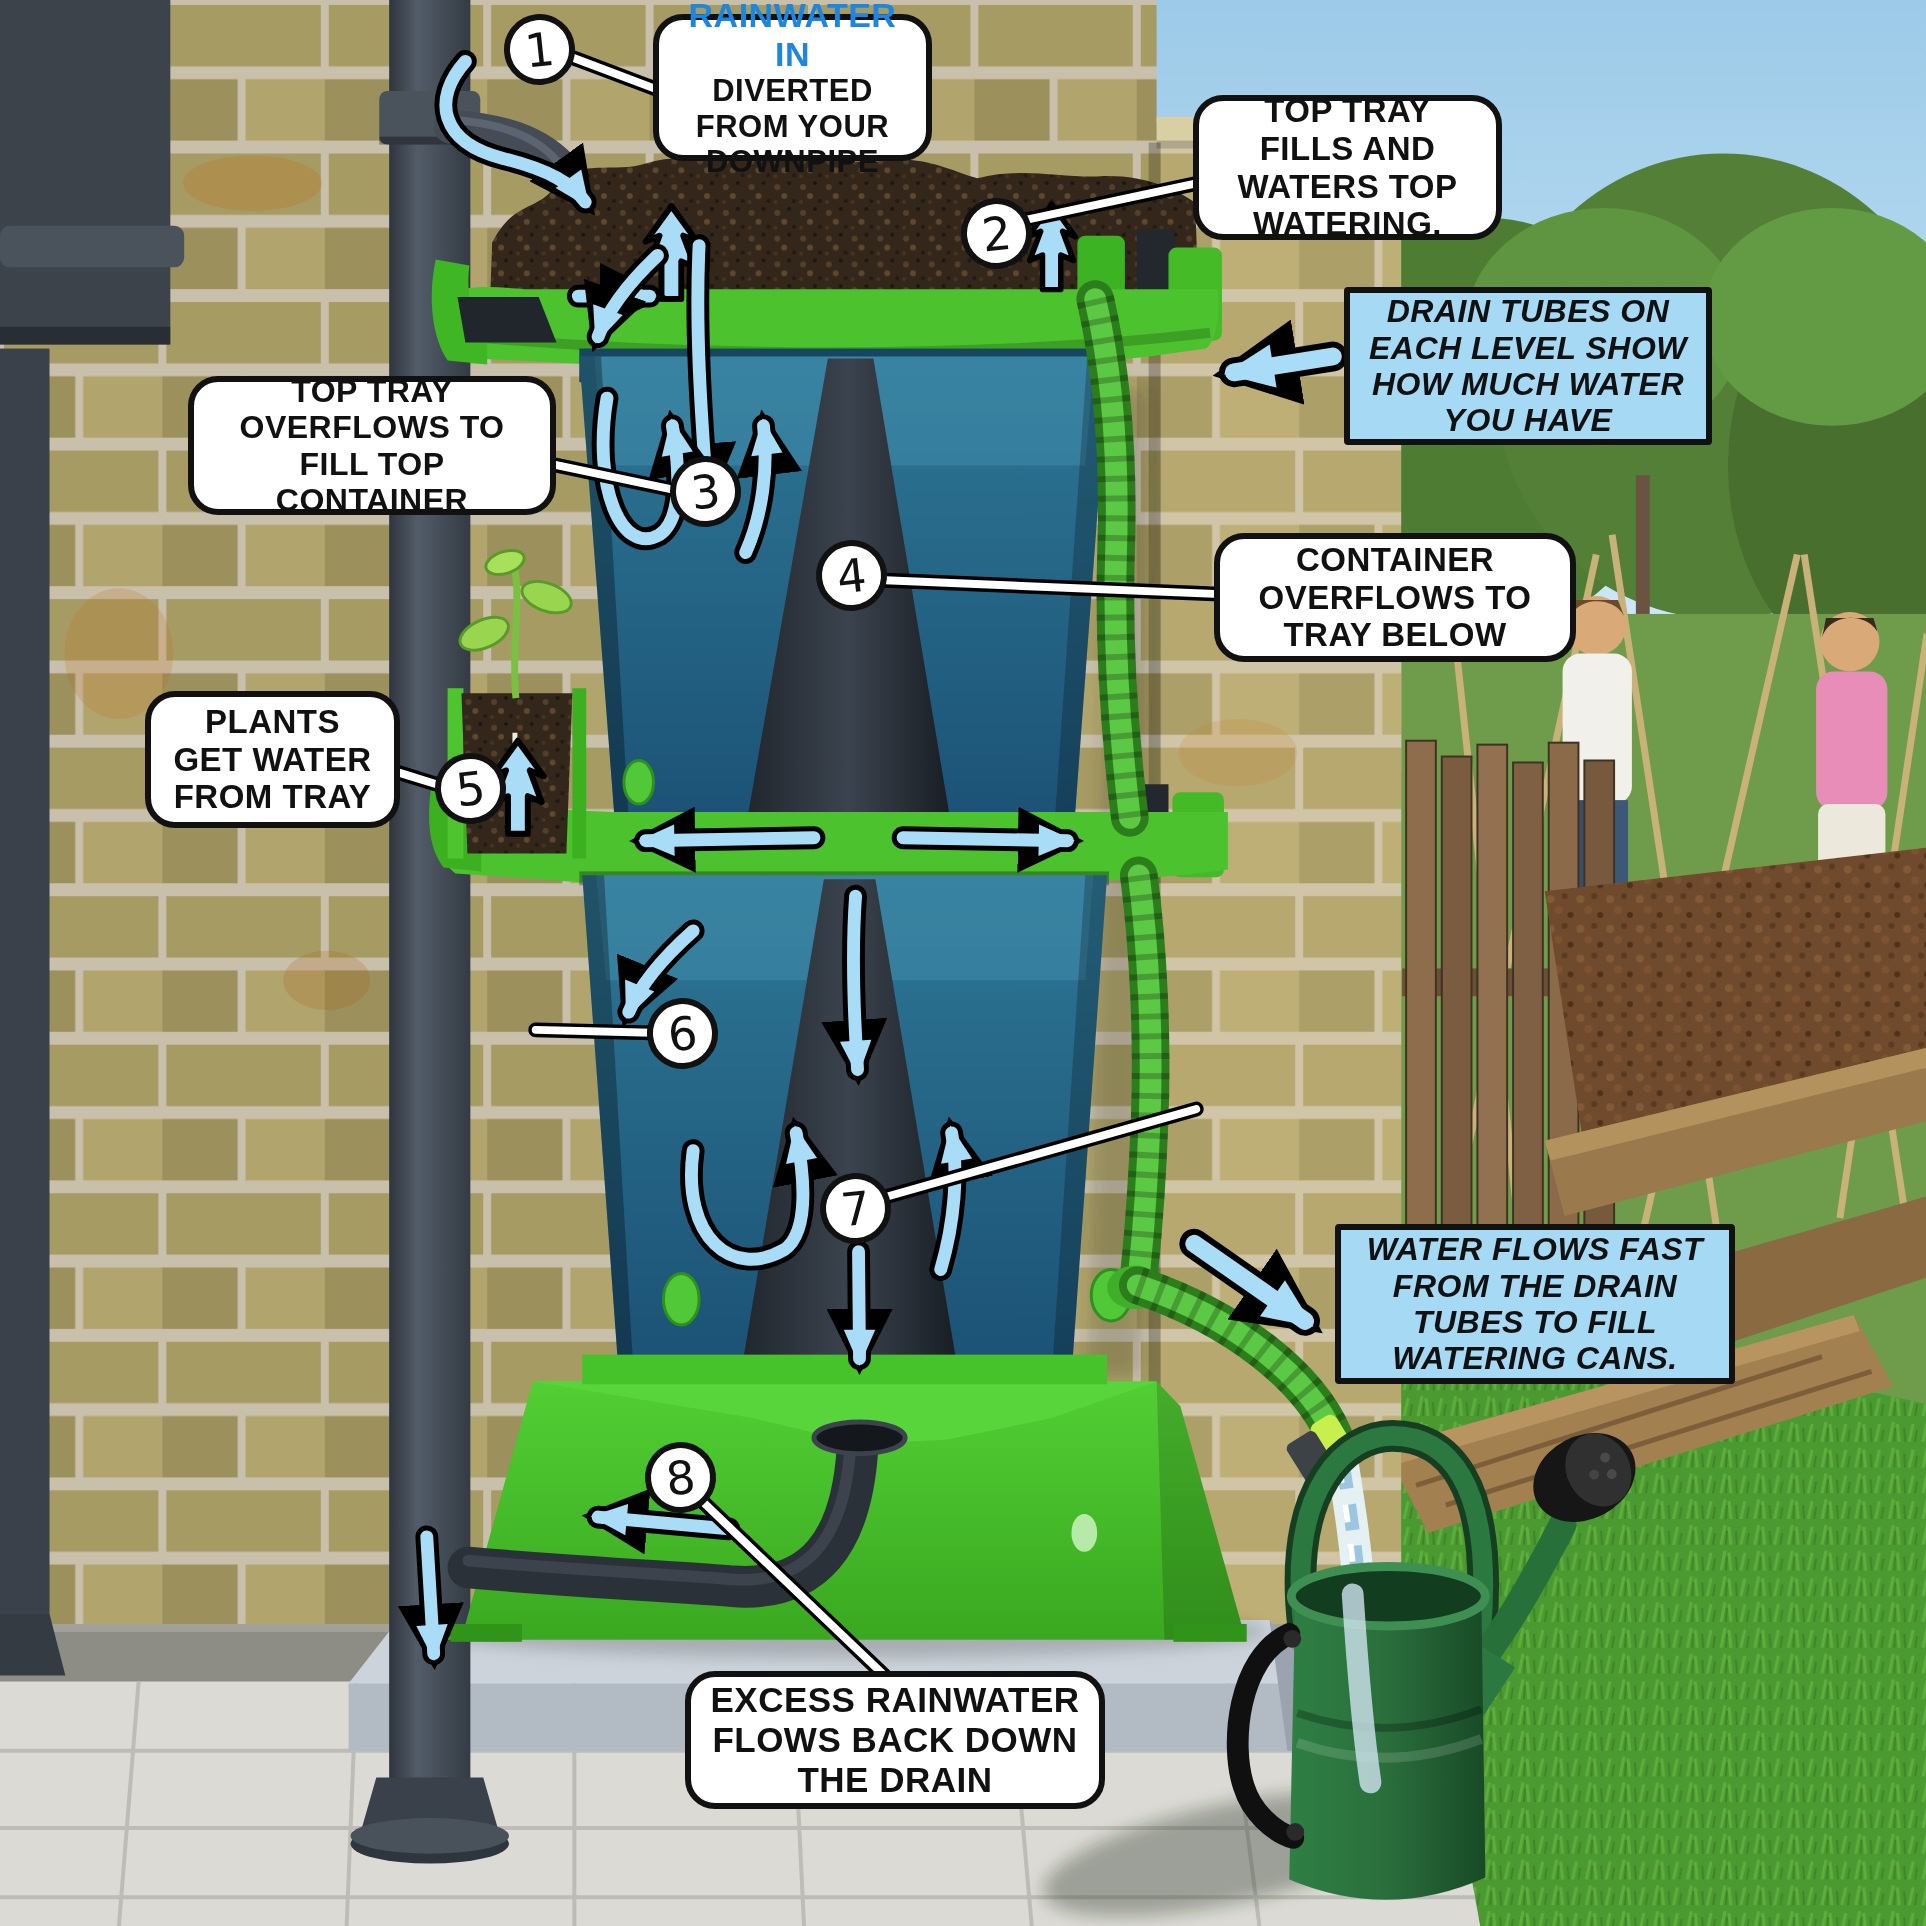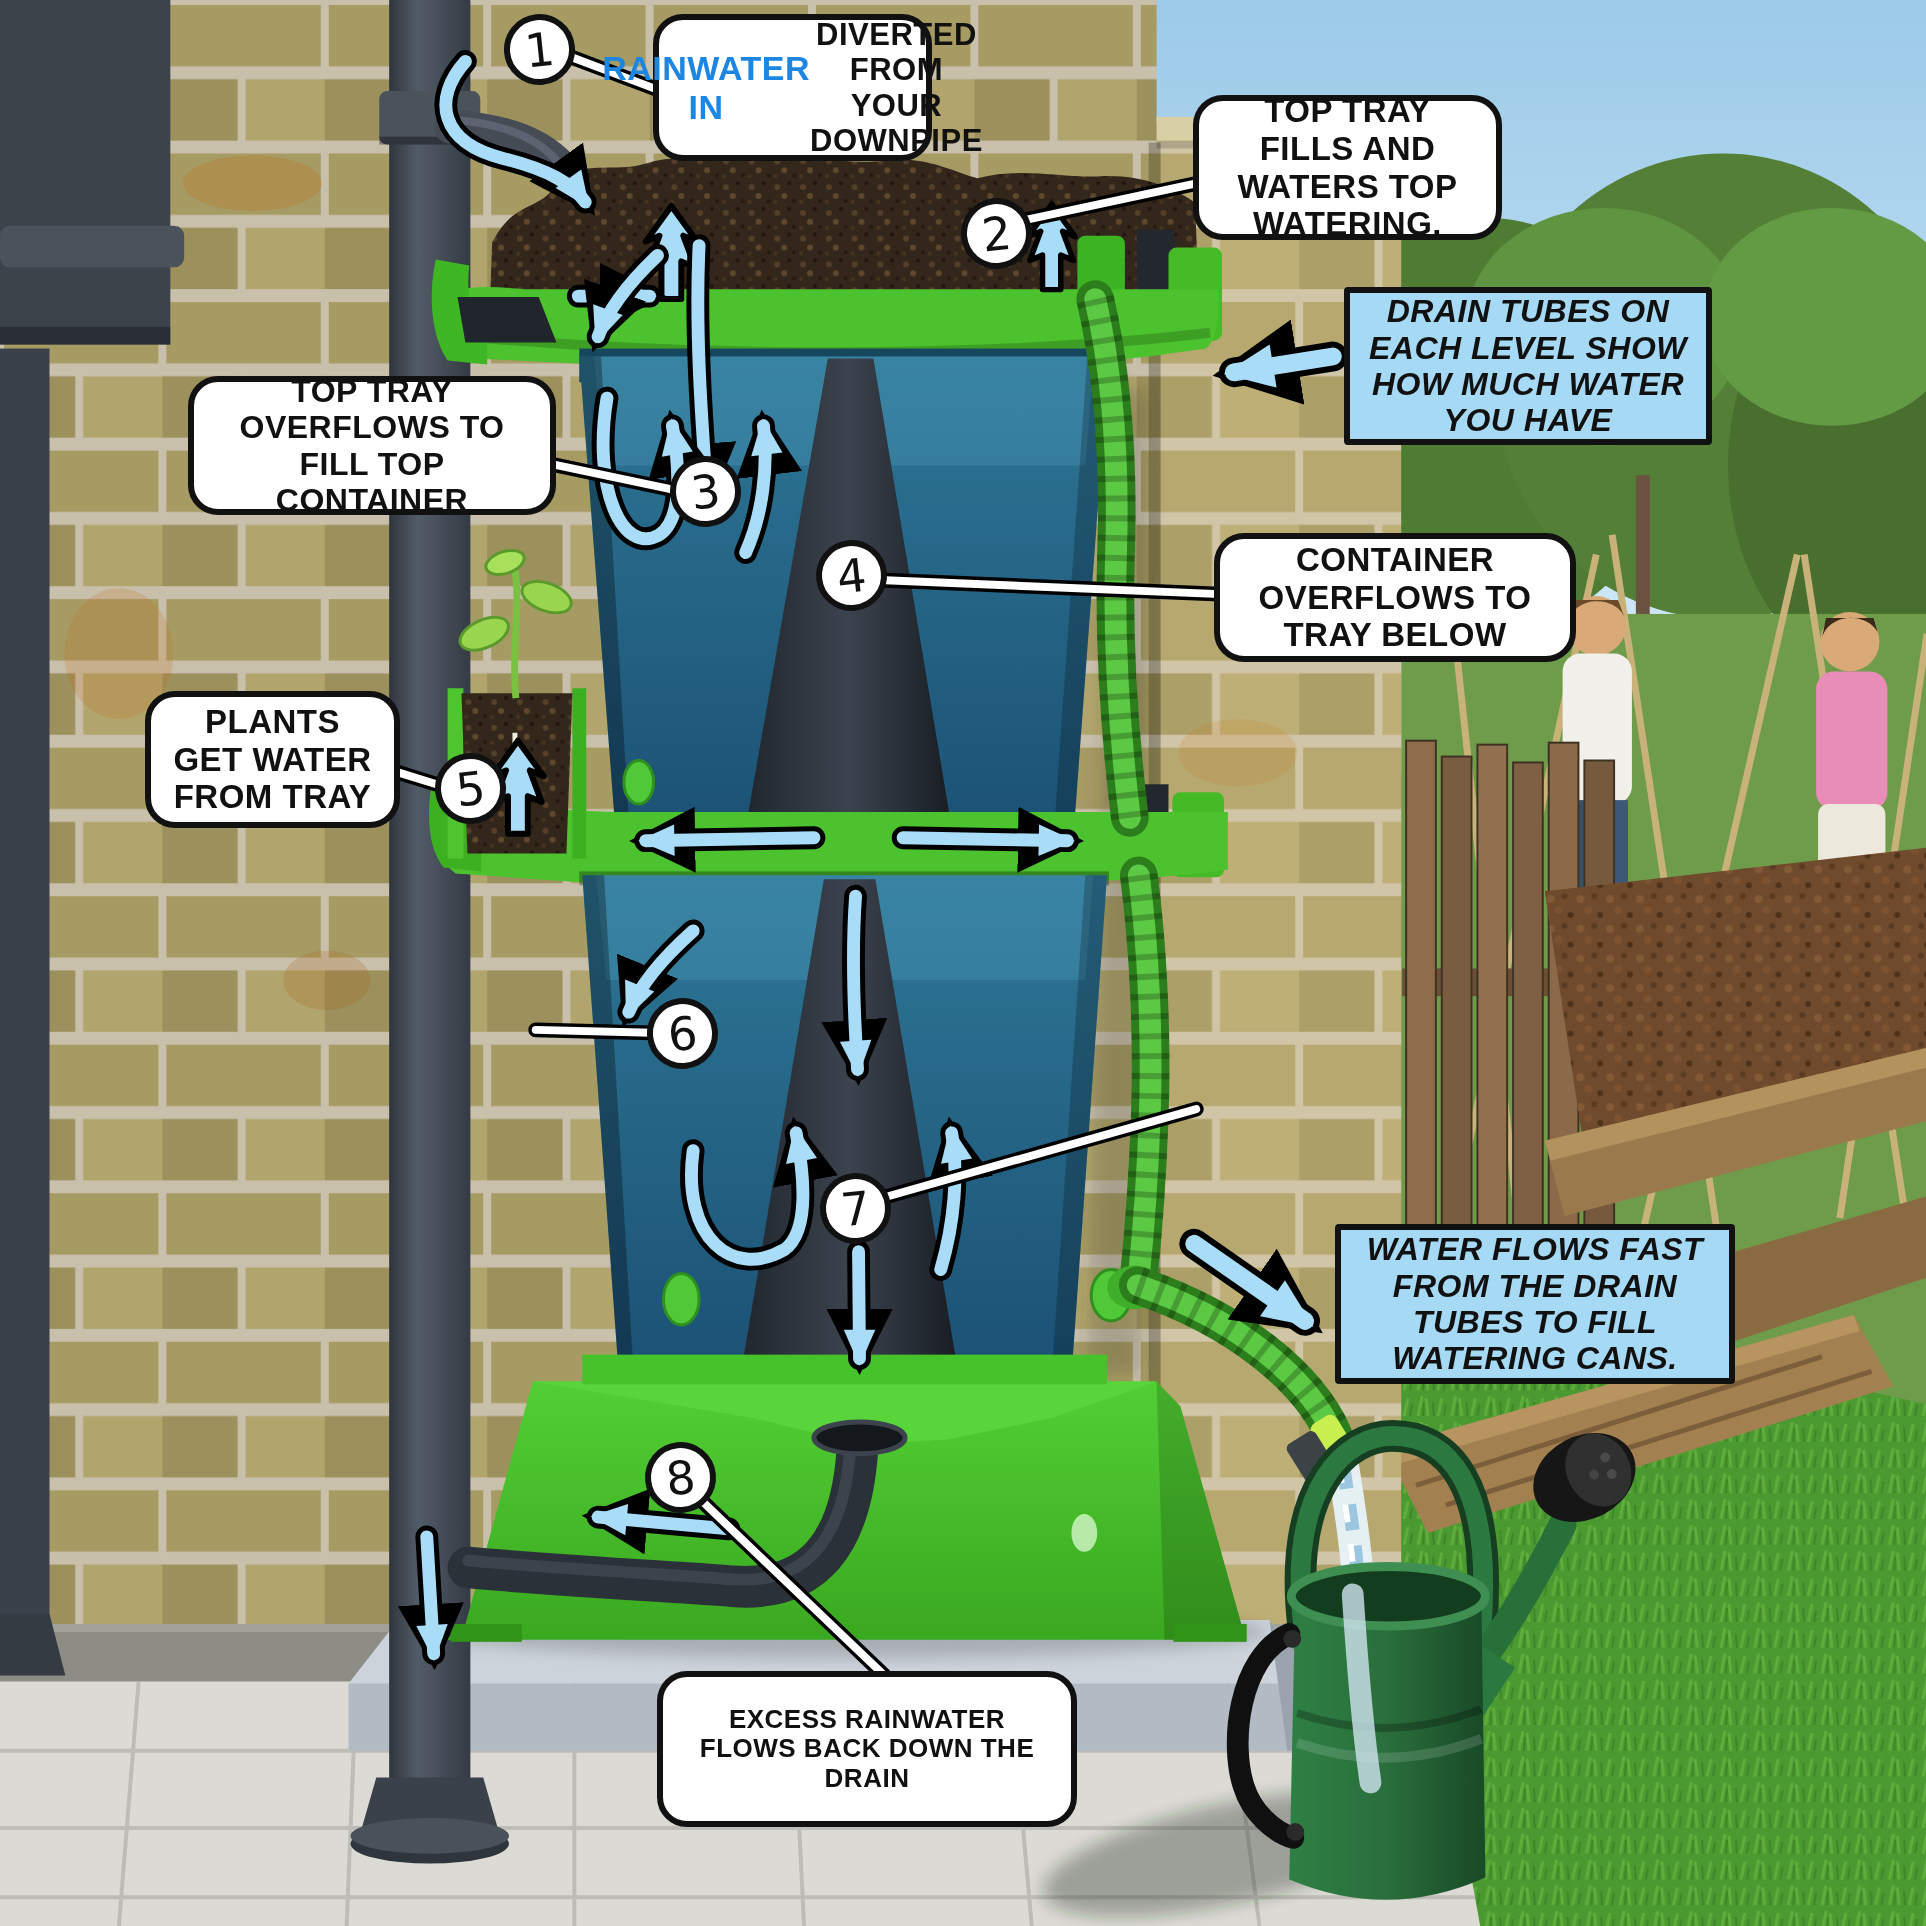--- a/index.html
+++ b/index.html
@@ -1,21 +1,21 @@
 <!DOCTYPE html>
 <html><head>
 <meta charset="utf-8">
 <style>
   html,body{margin:0;padding:0;background:#222;}
   .stage{position:relative;width:1927px;height:1927px;overflow:hidden;background:#b5a briefly;}
   .stage{background:#b5ab80;font-family:"Liberation Sans",sans-serif;}
   .stage svg{position:absolute;left:0;top:0;}
   
   .co{position:absolute;box-sizing:border-box;border:6px solid #111;border-radius:30px;
-      display:flex;flex-direction:row;align-items:center;justify-content:center;
+      display:flex;flex-direction:column;align-items:center;justify-content:center;
       text-align:center;padding:10px 18px;z-index:6;color:#111;
       font-weight:bold;line-height:1.14;letter-spacing:0.5px;}
   .co.white{background:#ffffff;}
   .co.blue{background:#a6d9f4;font-style:italic;border-radius:4px;}
   .co .t{color:#1d86e0;}
   .num{position:absolute;width:71px;height:71px;border-radius:50%;background:#fff;
        border:6px solid #111;box-sizing:border-box;display:flex;align-items:center;justify-content:center;
        font-size:46px;color:#111;z-index:7;transform:rotate(-6deg);font-family:"DejaVu Sans",sans-serif;}
   
   .ao{stroke:#000;stroke-width:23;fill:none;stroke-linecap:round;marker-end:url(#ab);}
@@ -473,21 +473,21 @@
 <div class="co white" style="left:145px;top:691px;width:255px;height:137px;font-size:33px">
   <div>PLANTS GET WATER FROM TRAY</div>
 </div>
 
 
 
 <div class="co blue" style="left:1335px;top:1224px;width:400px;height:160px;font-size:32px">
   <div>WATER FLOWS FAST FROM THE DRAIN TUBES TO FILL WATERING CANS.</div>
 </div>
 
-<div class="co white" style="left:657px;top:1671px;width:420px;height:156px;font-size:26px">
+<div class="co white" style="left:685px;top:1671px;width:420px;height:138px;font-size:35px">
   <div>EXCESS RAINWATER FLOWS BACK DOWN THE DRAIN</div>
 </div>
 
 <div class="num" style="left:504px;top:14px">1</div>
 <div class="num" style="left:961px;top:198px">2</div>
 <div class="num" style="left:670px;top:456px">3</div>
 <div class="num" style="left:816px;top:540px">4</div>
 <div class="num" style="left:435px;top:753px">5</div>
 <div class="num" style="left:647px;top:998px">6</div>
 <div class="num" style="left:820px;top:1173px">7</div>

